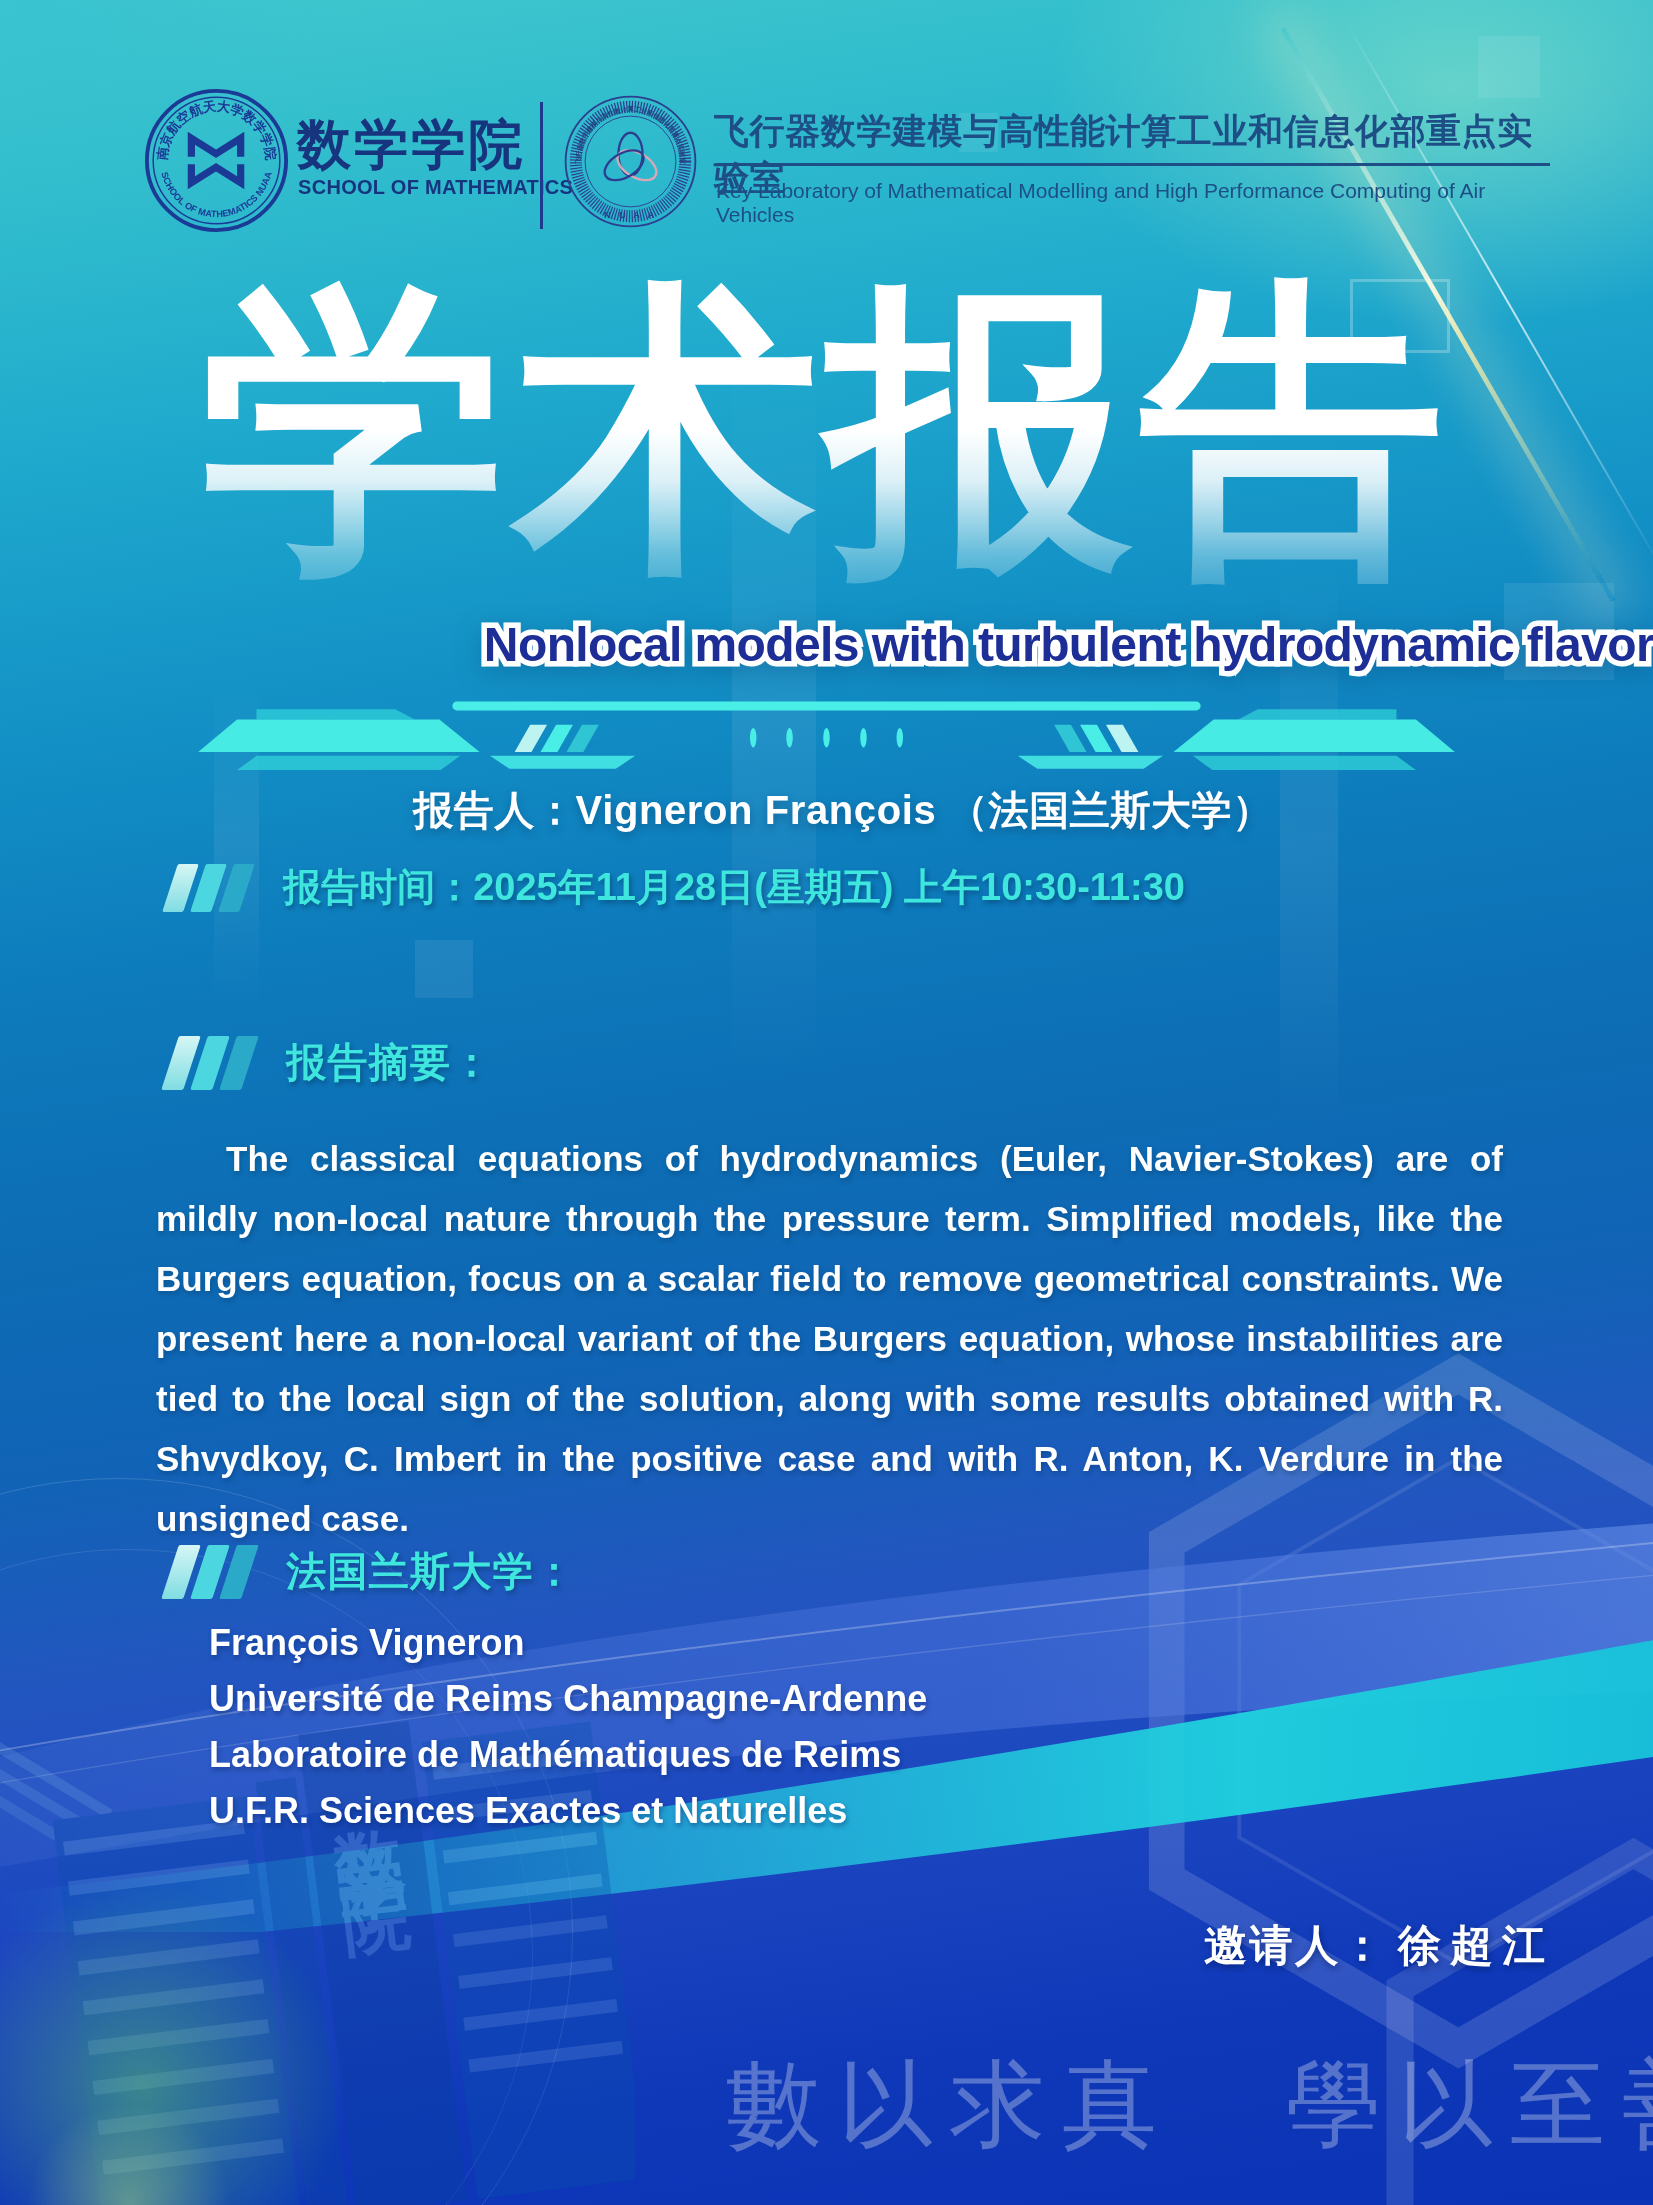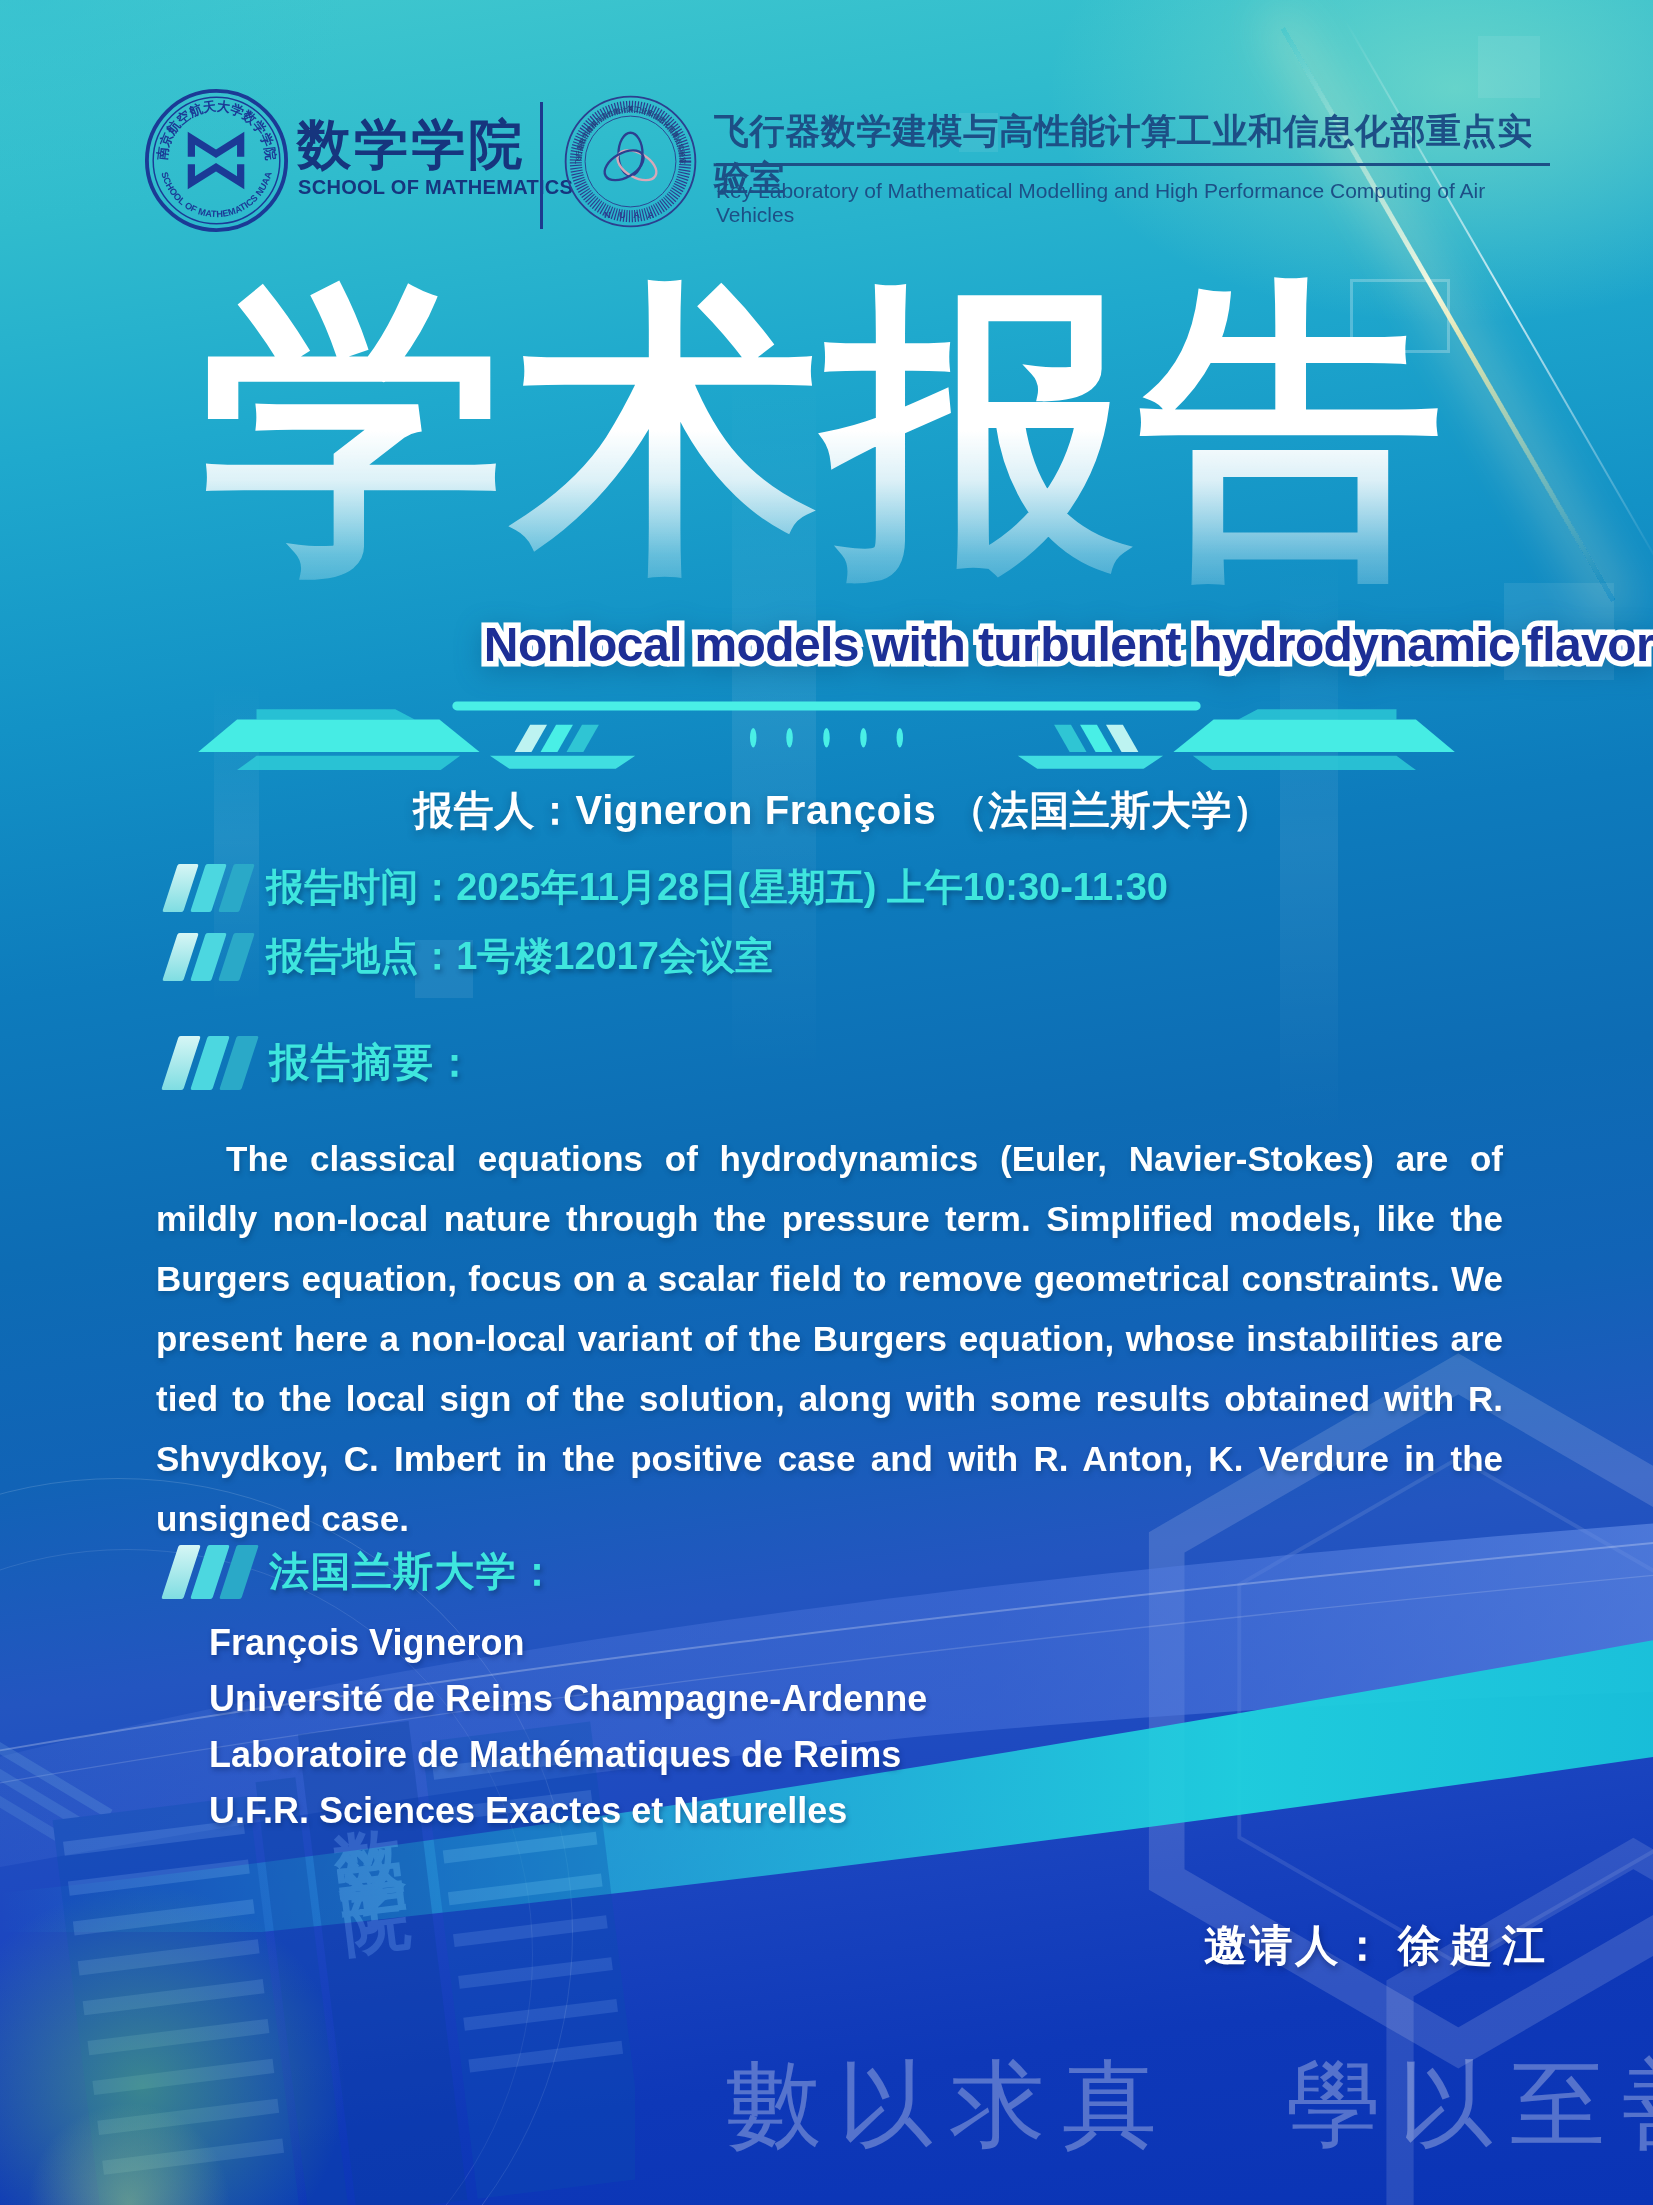--- a/index.html
+++ b/index.html
@@ -58,21 +58,21 @@
   .outlined{position:relative;display:inline-block;font-size:48px;font-weight:900;letter-spacing:-0.6px;}
   .outlined .stroke{color:#fff;-webkit-text-stroke:11px #ffffff;}
   .outlined .fill{position:absolute;left:0;top:0;width:100%;color:#1d2f96;-webkit-text-stroke:0;}
   
   .tech-divider{position:absolute;left:180px;top:691px;}
   
   .speaker{position:absolute;left:0;top:783px;width:100%;text-align:center;
     font-size:40px;font-weight:900;color:#fff;letter-spacing:0.6px;
     text-shadow:0 3.9px 9px rgba(0,40,80,.35);padding-left:16px;}
   
-  .inforow{position:absolute;left:170px;display:flex;align-items:center;gap:19px;}
+  .inforow{position:absolute;left:170px;display:flex;align-items:center;gap:36px;}
   .slashes{display:flex;gap:7.1px;}
   .slashes i{display:block;width:21px;height:48px;transform:skewX(-18deg);border-radius:1.9px;}
   .slashes i:nth-child(1){background:linear-gradient(180deg,#d6f6f5,#7fdde2);}
   .slashes i:nth-child(2){background:#4cd7e0;}
   .slashes i:nth-child(3){background:#2aa9c8;}
   .slashes.big i{height:54px;width:22px;}
   .cyantext{font-size:38px;font-weight:900;color:#3ee6de;letter-spacing:0;
     text-shadow:1.9px 3.2px 5.2px rgba(0,45,80,.45);}
   .headtext{font-size:40px;font-weight:900;color:#3ee6de;letter-spacing:1.3px;
     text-shadow:1.9px 3.2px 5.2px rgba(0,45,80,.45);}
@@ -270,28 +270,20 @@
   <div class="speaker"><span>报告人：</span><span>Vigneron François</span> <span>（法国兰斯大学）</span></div>
 
   <div class="inforow" style="top:862px;">
     <div class="slashes">
         <i></i>
         <i></i>
         <i></i>
       </div>
     <div class="cyantext"><span>报告时间：</span><span>2025年11月28日(星期五) 上午10:30-11:30</span></div>
   </div>
-  <div class="inforow" style="top:931px;">
-    <div class="slashes">
-        <i></i>
-        <i></i>
-        <i></i>
-      </div>
-    <div class="cyantext"><span>报告地点：</span><span>1号楼12017会议室</span></div>
-  </div>
 
   <div class="inforow" style="top:1035px;">
     <div class="slashes big">
         <i></i>
         <i></i>
         <i></i>
       </div>
     <div class="headtext">报告摘要：</div>
   </div>
   <div class="abstract">The classical equations of hydrodynamics (Euler, Navier-Stokes) are of mildly non-local nature through the pressure term. Simplified models, like the Burgers equation, focus on a scalar field to remove geometrical constraints. We present here a non-local variant of the Burgers equation, whose instabilities are tied to the local sign of the solution, along with some results obtained with R. Shvydkoy, C. Imbert in the positive case and with R. Anton, K. Verdure in the unsigned case.</div>

